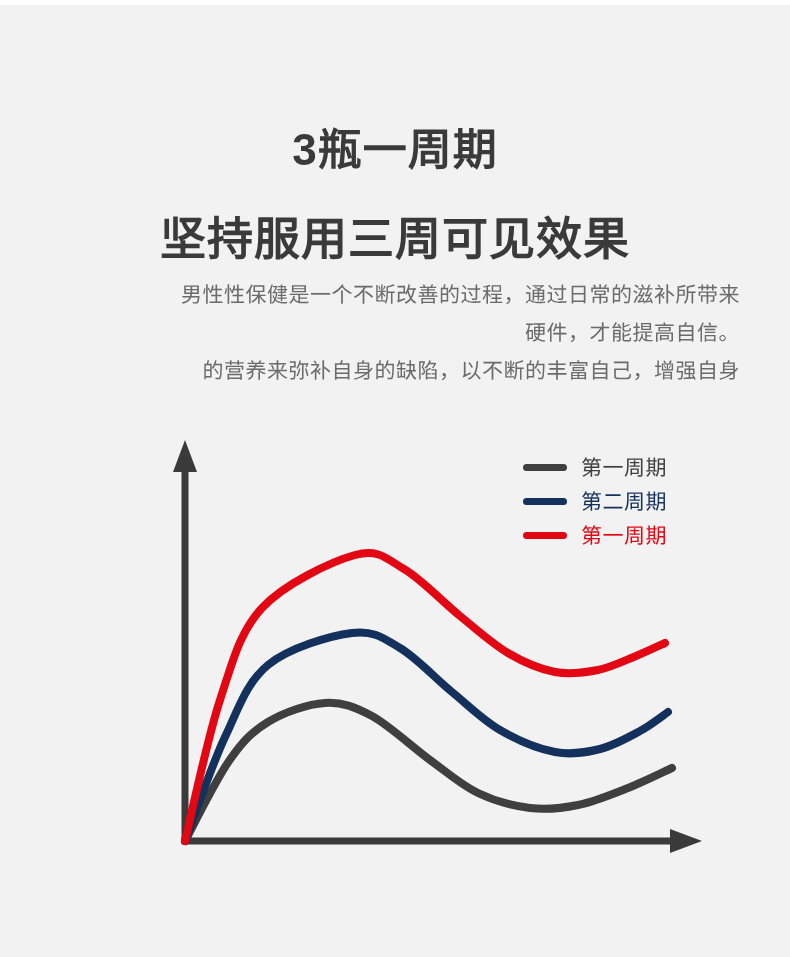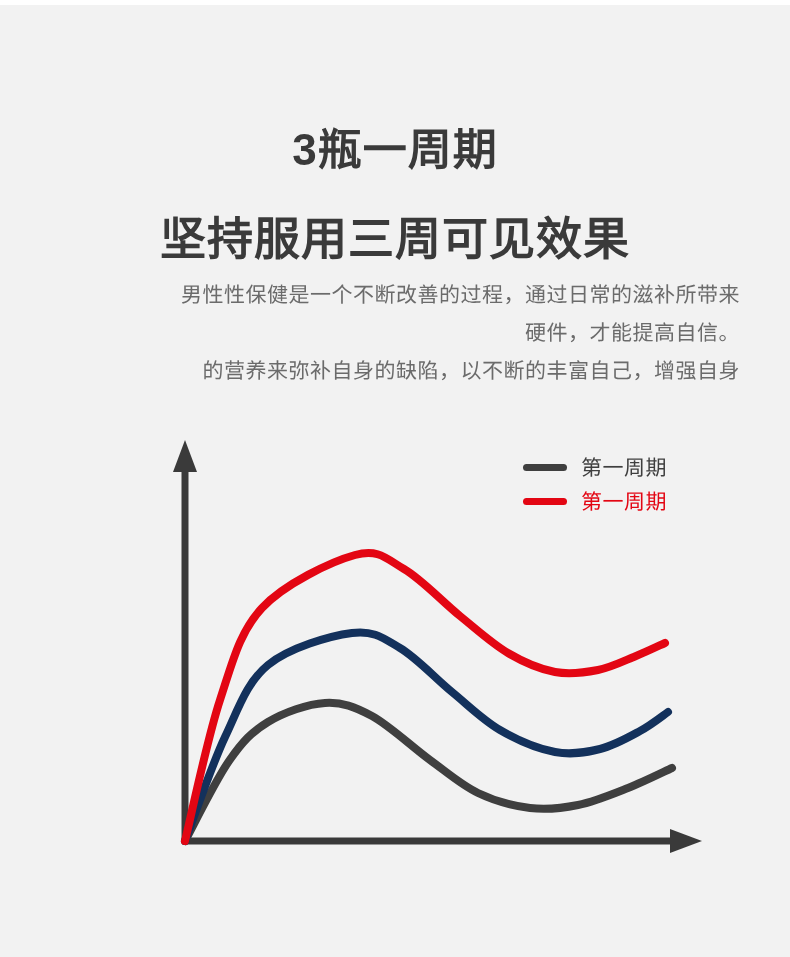--- a/index.html
+++ b/index.html
@@ -145,18 +145,22 @@
       <path id="series-path-2" fill="none" stroke-width="8" stroke-linecap="round" stroke-linejoin="round" d="M 185 411 C 190.83333333333334 387.5, 207.16666666666666 308.8333333333333, 220 270 C 232.83333333333334 231.16666666666666, 239.5 202.16666666666666, 262 178 C 284.5 153.83333333333334, 331.3333333333333 131.5, 355 125 C 378.6666666666667 118.5, 386.5 128.83333333333334, 404 139 C 421.5 149.16666666666666, 442.6666666666667 172, 460 186 C 477.3333333333333 200, 492.1666666666667 213.66666666666666, 508 223 C 523.8333333333334 232.33333333333334, 540 239.16666666666666, 555 242 C 570 244.83333333333334, 584.5 242.66666666666666, 598 240 C 611.5 237.33333333333334, 624.8333333333334 230.5, 636 226 C 647.1666666666666 221.5, 660.1666666666666 215.16666666666666, 665 213" stroke="#e30613"></path>
     </svg>
   </div>
 
   <div id="legend">
     <div class="legend-row">
       <span class="legend-swatch" id="legend-swatch-0" style="background: rgb(63, 63, 63);"></span>
       <span class="legend-label" id="legend-label-0" style="color: rgb(63, 63, 63);">第一周期</span>
     </div>
     <div class="legend-row">
+      <span class="legend-swatch" id="legend-swatch-1" style="background: rgb(19, 49, 92);"></span>
+      <span class="legend-label" id="legend-label-1" style="color: rgb(19, 49, 92);">第二周期</span>
+    </div>
+    <div class="legend-row">
       <span class="legend-swatch" id="legend-swatch-2" style="background: rgb(227, 6, 19);"></span>
       <span class="legend-label" id="legend-label-2" style="color: rgb(227, 6, 19);">第一周期</span>
     </div>
   </div>
 
 </div>
 
 </body></html>

